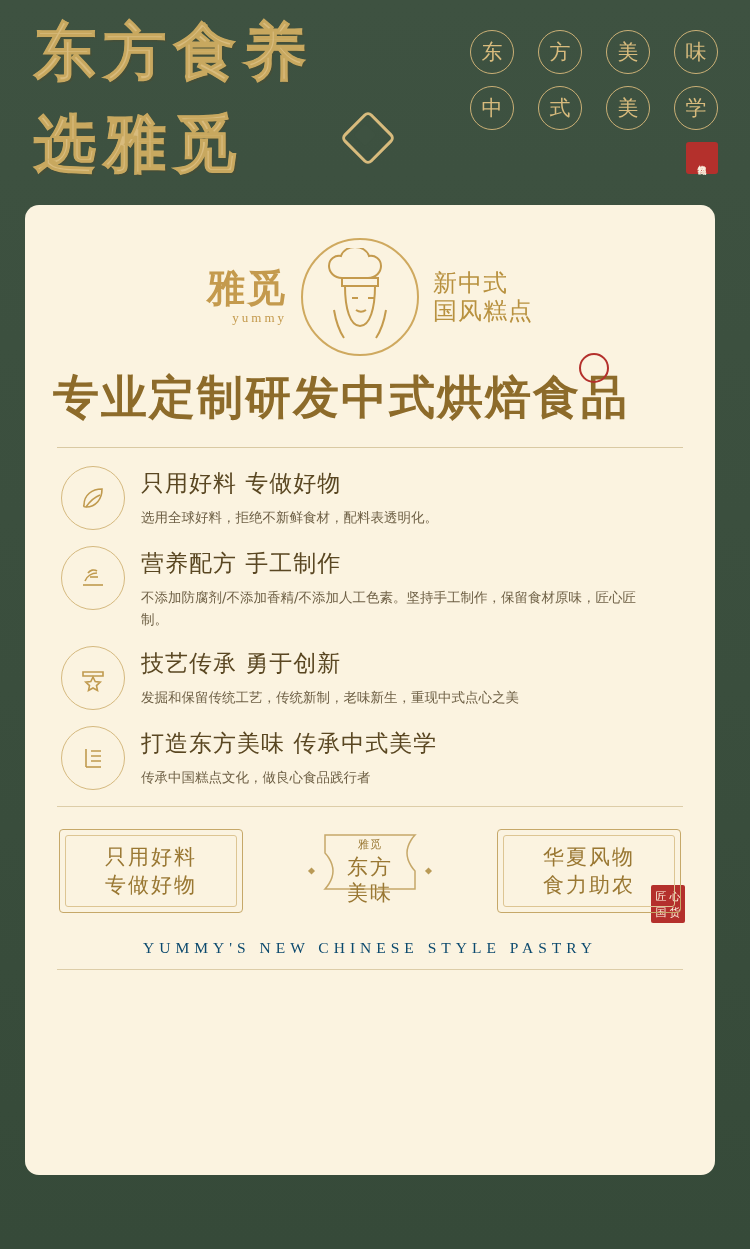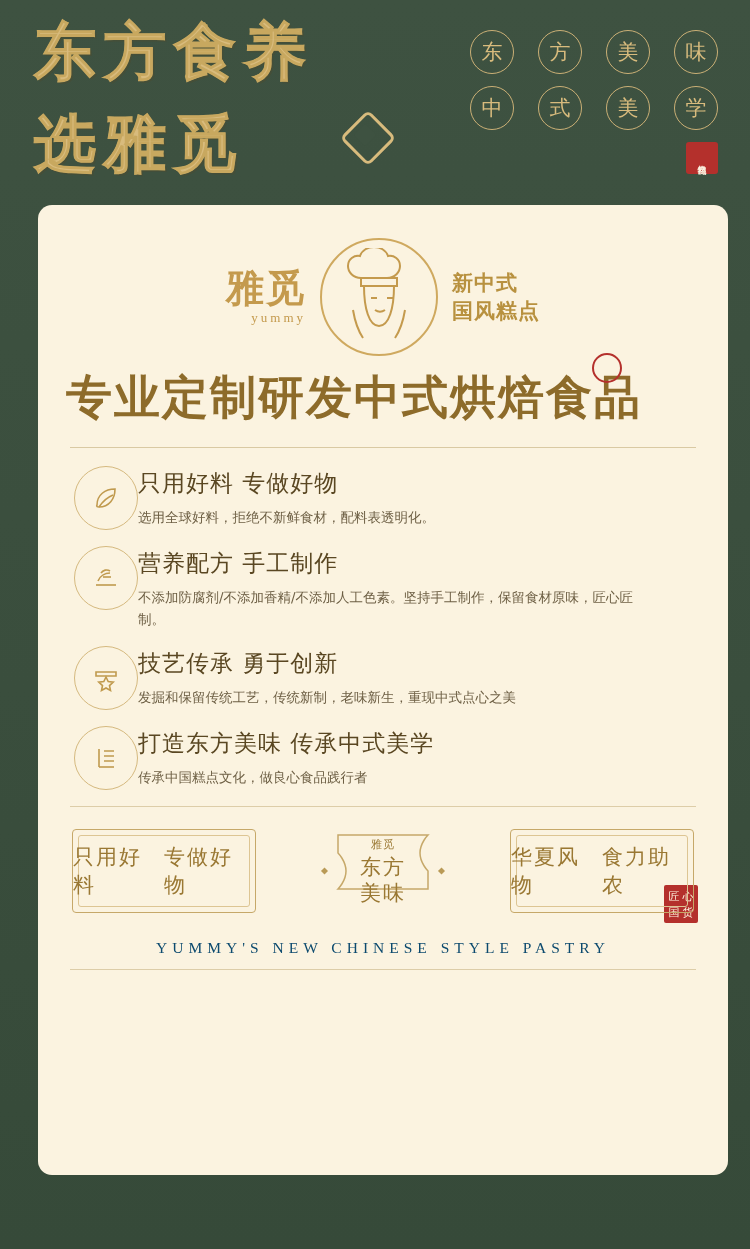--- a/index.html
+++ b/index.html
@@ -110,21 +110,21 @@
     letter-spacing: 0px;
     text-align: center;
     padding: 2px;
     box-sizing: border-box;
   }
   .seal-top span { display: block; writing-mode: vertical-rl; height: 26px;}
 
   
   .card {
     position: absolute;
-    left: 38px;
+    left: 25px;
     top: 205px;
     width: 690px;
     height: 970px;
     background: #fbf3e0;
     border-radius: 14px;
     box-sizing: border-box;
     padding: 18px 28px 10px 28px;
   }
 
   .brand-row {
@@ -165,25 +165,24 @@
     border-radius: 50%;
   }
   .chef {
     position: absolute;
     left: 50%;
     top: 10px;
     transform: translateX(-50%);
   }
   .brand-tag {
     font-family: "DejaVu Serif", serif;
-    font-size: 21px;
+    font-size: 24px;
     color: #b8913f;
     line-height: 28px;
     letter-spacing: 1px;
-    font-weight: bold;
   }
 
   .title-main {
     text-align: left;
     font-family: "DejaVu Serif", serif;
     font-weight: bold;
     font-size: 46px;
     color: #8d6b2a;
     letter-spacing: 2px;
     margin-top: 10px;
@@ -214,20 +213,21 @@
     letter-spacing: 1px;
   }
 
   
   .features {
     margin-top: 18px;
   }
   .feature {
     display: flex;
     align-items: flex-start;
+    gap: 16px;
     margin-bottom: 16px;
     padding-left: 8px;
   }
   .f-icon {
     flex: 0 0 auto;
     width: 62px;
     height: 62px;
     border: 1.5px solid #d5b97f;
     border-radius: 50%;
     display: flex;
@@ -289,21 +289,21 @@
   }
   .plaque {
     width: 182px;
     height: 82px;
     border: 1.5px solid #c6a869;
     border-radius: 4px;
     position: relative;
     display: flex;
     align-items: center;
     justify-content: center;
-    flex-direction: row;
+    flex-direction: column;
   }
   .plaque:after {
     content: "";
     position: absolute;
     inset: 5px;
     border: 1px solid #ddc593;
     border-radius: 3px;
   }
   .plaque .ln {
     font-family: "DejaVu Serif", serif;

